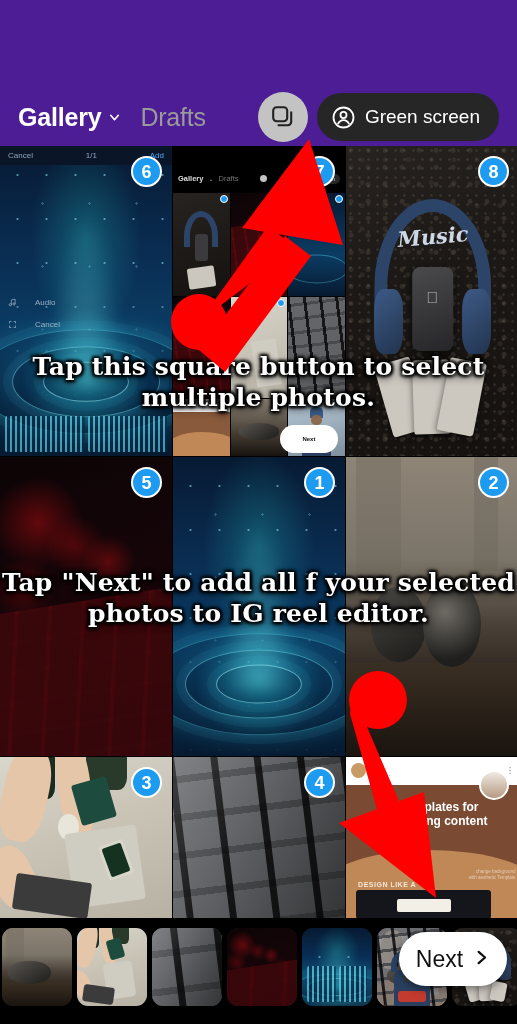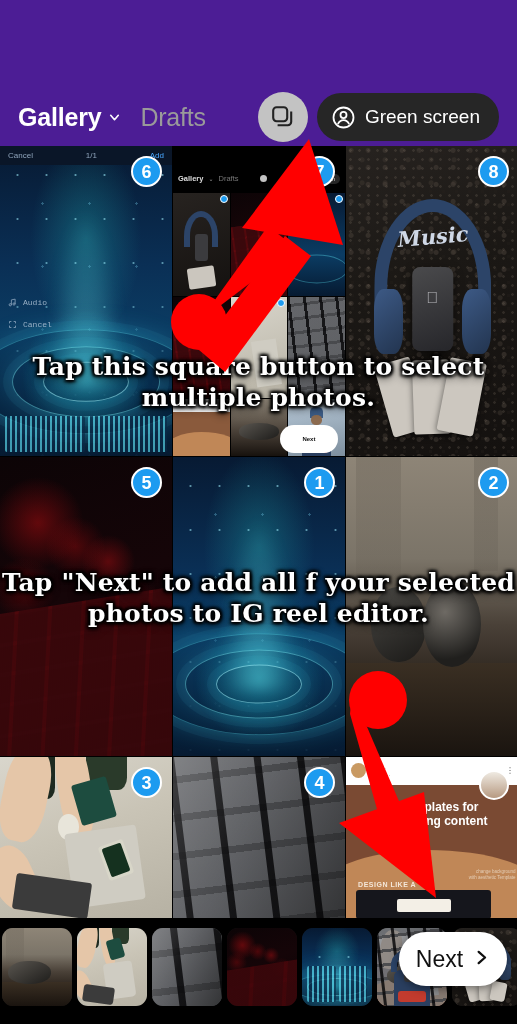--- a/index.html
+++ b/index.html
@@ -95,21 +95,21 @@
     position:absolute; left:0; top:0; width:100%; height:19px;
     display:flex; align-items:center; justify-content:space-between;
     padding:0 8px; background:#0a1628;
     font-size:8px; color:#8fa4bb;
   }
   .tech-top .add{ color:#4aa8ff; }
   .tech-side{
     position:absolute; left:8px; top:49%; display:flex; flex-direction:column; gap:13px;
     font-size:8px; color:#b9cbdd; opacity:.8;
   }
-  .tech-side div{ display:flex; align-items:flex-start; gap:6px;font-family:Liberation Mono, monospace; }
+  .tech-side div{ display:flex; align-items:flex-start; gap:18px; }
   .tech-eq{
     position:absolute; left:5px; right:5px; bottom:4px; height:36px;
     display:flex; gap:3px;
   }
   .tech-eq .seg{
     flex:1; background:
       repeating-linear-gradient(90deg,rgba(90,215,235,.85) 0 2px, rgba(10,40,70,.8) 2px 5px);
     border-radius:2px; opacity:.8;
   }
 

